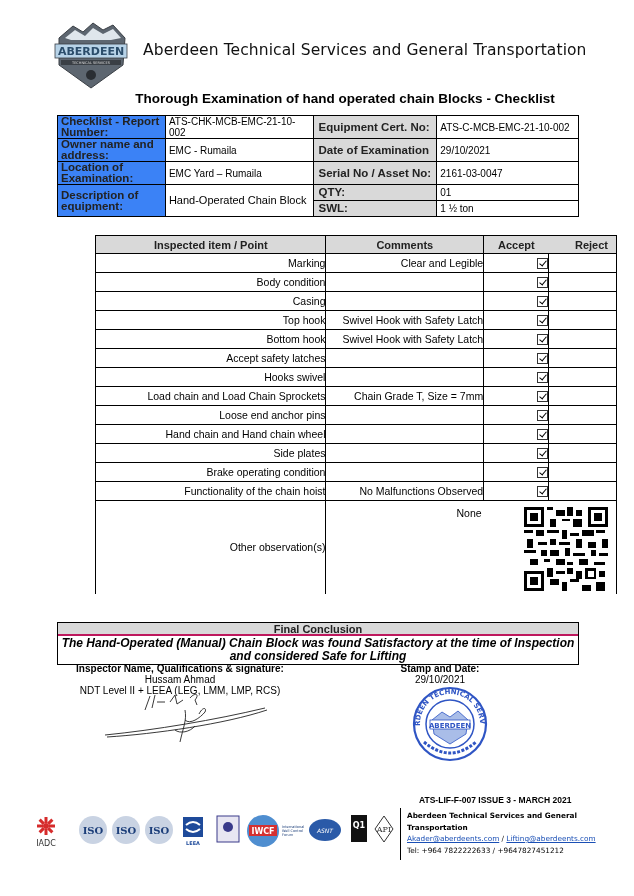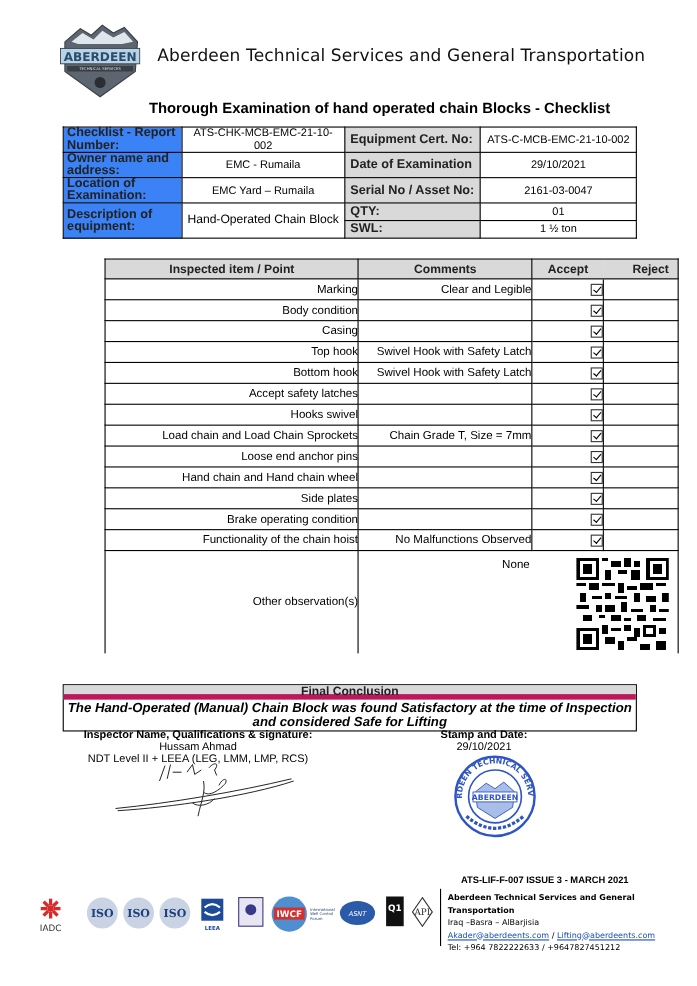--- a/index.html
+++ b/index.html
@@ -10,37 +10,37 @@
   .logo { position: absolute; left: 51px; top: 20px; width: 80px; height: 70px; }
   .company-title { position: absolute; left: 143px; top: 41px; font-family: "DejaVu Sans", sans-serif; font-size: 15.5px; letter-spacing: 0.1px; color: #111; }
   .doc-title { position: absolute; left: 0; width: 634px; top: 91px; text-align: center; font-size: 13.5px; font-weight: bold; margin-left: 28px; }
 
   table { border-collapse: collapse; position: absolute; }
   td, th { border: 1px solid #000; font-size: 10.5px; font-weight: normal; }
 
   .info-table { left: 57px; top: 115px; width: 522px; }
   .info-table td { height: 19px; padding: 0 3px; line-height: 11px; }
   .info-table .lbl { background: #3b82f6; font-size: 11.5px; font-weight: bold; color: #222; }
-  .info-table .val { text-align: center; font-size: 10px; }
+  .info-table .val { font-size: 10px; }
   .info-table .lbl2 { background: #d9d9d9; font-size: 11.5px; font-weight: bold; color: #222; padding-left: 5px; }
 
   .check-table { left: 57px; top: 235px; width: 522px; margin-left: 38px; }
   .check-table th { background: #d9d9d9; font-size: 11px; height: 18px; font-weight: bold; color: #222; }
   .check-table td { height: 19px; text-align: right; font-size: 10.5px; }
   .check-table td.reject { border-left: 1px solid #000; }
   .checkbox { display: inline-block; width: 11px; height: 11px; border: 1px solid #333; position: relative; vertical-align: middle; }
   .checkbox::after { content: ""; position: absolute; left: 3px; top: 0px; width: 3px; height: 6px; border-right: 1.5px solid #000; border-bottom: 1.5px solid #000; transform: rotate(40deg); }
 
   .obs-row td { height: 93px; vertical-align: middle; }
   .obs-right { position: relative; }
   .obs-none { position: absolute; left: 130px; top: 6px; font-size: 10.5px; }
   .qr { position: absolute; right: 8px; top: 6px; width: 84px; height: 84px; }
 
   .conclusion { position: absolute; left: 57px; top: 622px; width: 522px; border: 1px solid #000; }
-  .conclusion-head { background: #d9d9d9; text-align: center; font-size: 11px; font-weight: bold; height: 13px; line-height: 13px; border-bottom: 5px solid #be185d; color: #222; }
+  .conclusion-head { background: #d9d9d9; text-align: center; font-size: 11px; font-weight: bold; height: 13px; line-height: 13px; border-bottom: 2px solid #be185d; color: #222; }
   .conclusion-text { text-align: center; font-size: 12px; font-weight: bold; font-style: italic; line-height: 13px; padding: 1px 0 0 0; height: 28px; }
 
   .inspector { position: absolute; left: 60px; top: 663px; width: 240px; text-align: center; font-size: 10px; line-height: 11px; }
   .inspector .h { font-weight: bold; }
   .inspector .i { }
   .signature { position: absolute; left: 95px; top: 690px; width: 200px; height: 60px; }
 
   .stamp-block { position: absolute; left: 375px; top: 663px; width: 130px; text-align: center; font-size: 10px; line-height: 11px; }
   .stamp-block .h { font-weight: bold; }
   .stamp { position: absolute; left: 400px; top: 684px; width: 100px; height: 80px; }
@@ -374,18 +374,17 @@
   </g>
   <g transform="translate(342,4)">
     <path d="M9 0 L18 13 L9 26 L0 13 Z" fill="#fff" stroke="#333" stroke-width="1"></path>
     <text x="9" y="16" text-anchor="middle" font-family="DejaVu Serif, serif" font-size="8" fill="#333">API</text>
   </g>
 </svg>
 
 <div class="footer-divider"></div>
 <div class="footer-info">
   <div class="b">Aberdeen Technical Services and General Transportation</div>
-  <div>Iraq –Basra – AlBarjisia</div>
   <div>
     <a>Akader@aberdeents.com</a><span> / </span><a>Lifting@aberdeents.com</a>
   </div>
   <div>Tel: +964 7822222633 / +9647827451212</div>
 </div>
 
 </body></html>

